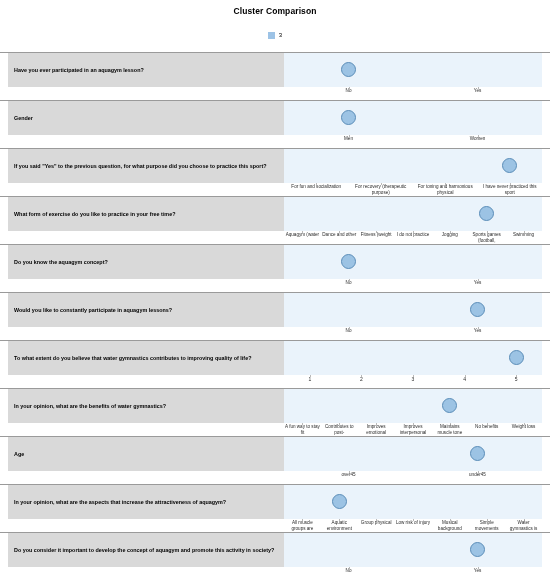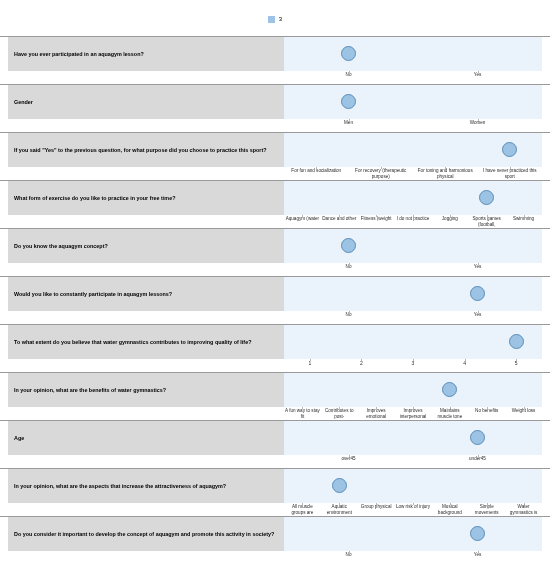--- a/index.html
+++ b/index.html
@@ -128,20 +128,21 @@
   }
   .row:last-child .axis {
     height: 13px;
   }
 </style>
 </head>
 <body>
 
 <div id="chart-root">
 
+  <div class="chart-title">Cluster Comparison</div>
 
   <div class="legend">
     <span class="legend-swatch"></span>
     <span class="legend-label">3</span>
   </div>
 
   <div class="rows" id="rows-container">
       <div class="row">
         <div class="row-inner">
           <div class="q-band">

